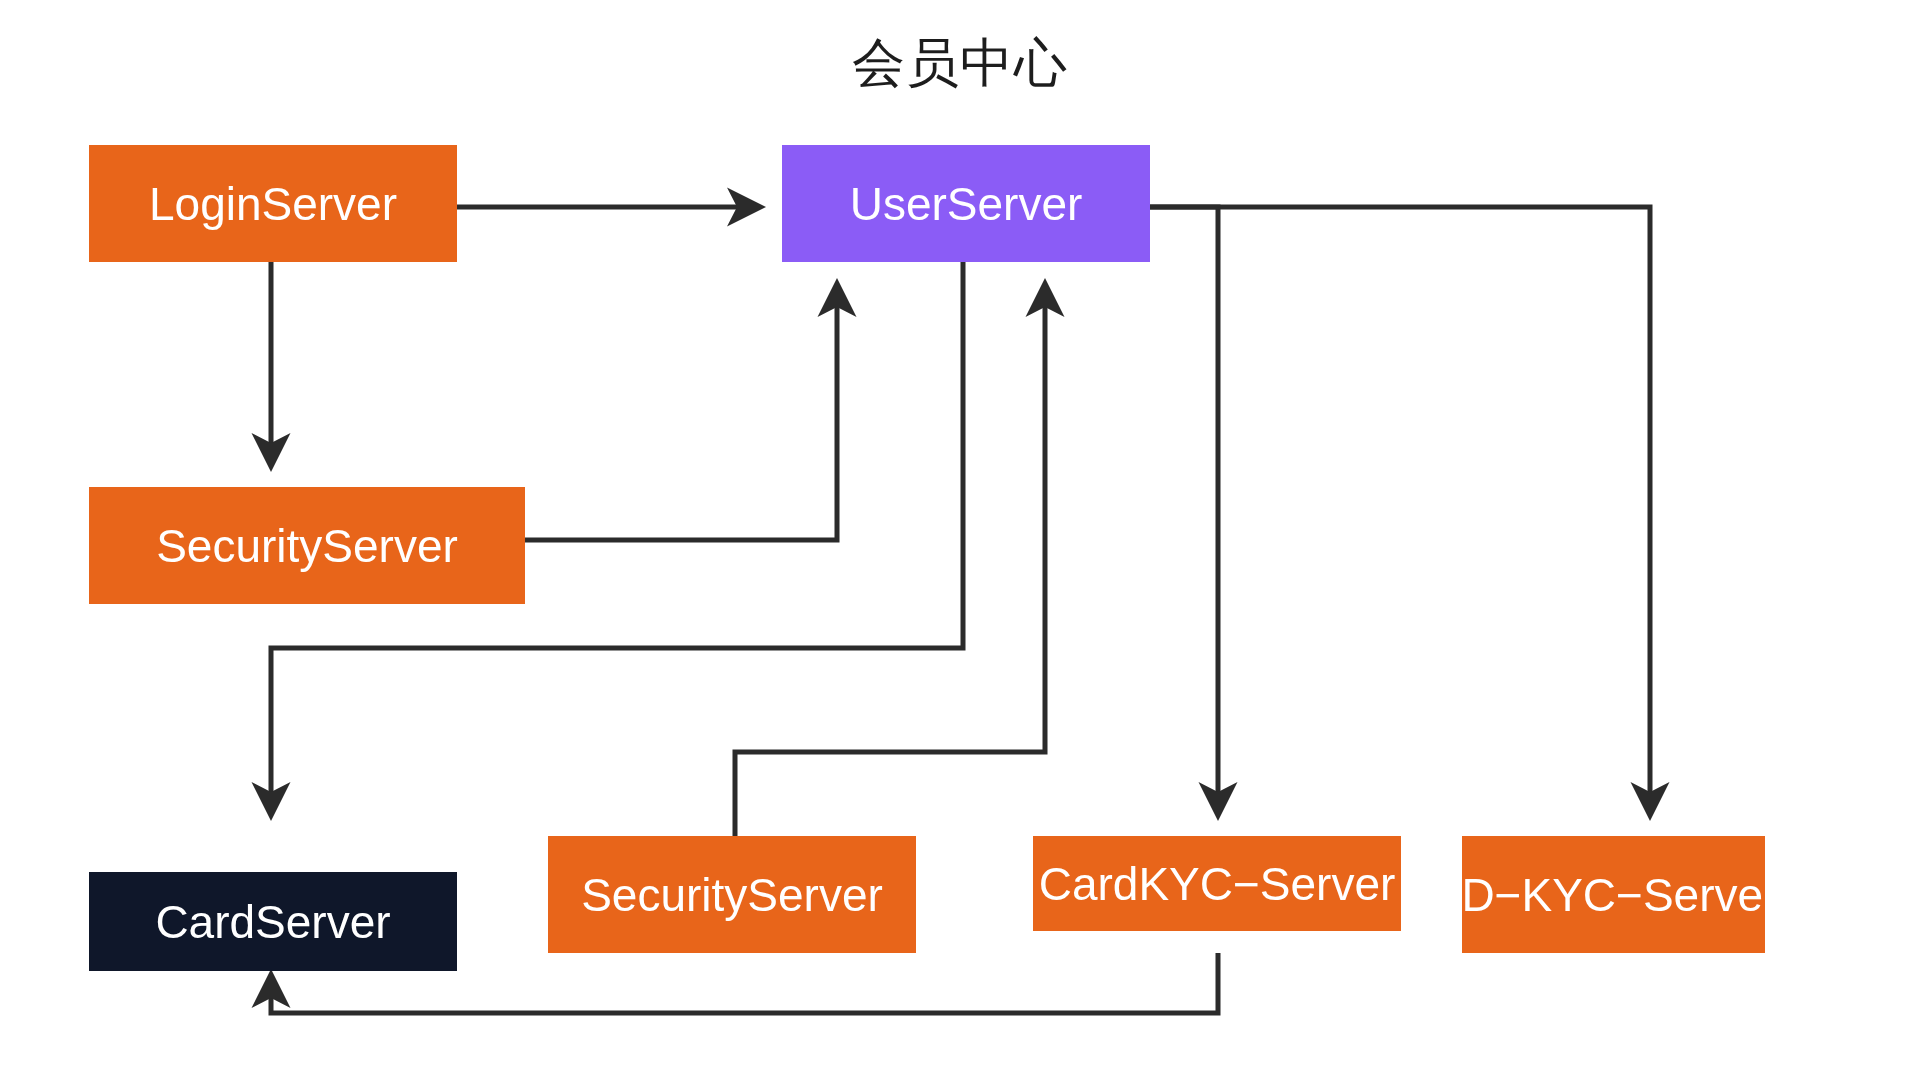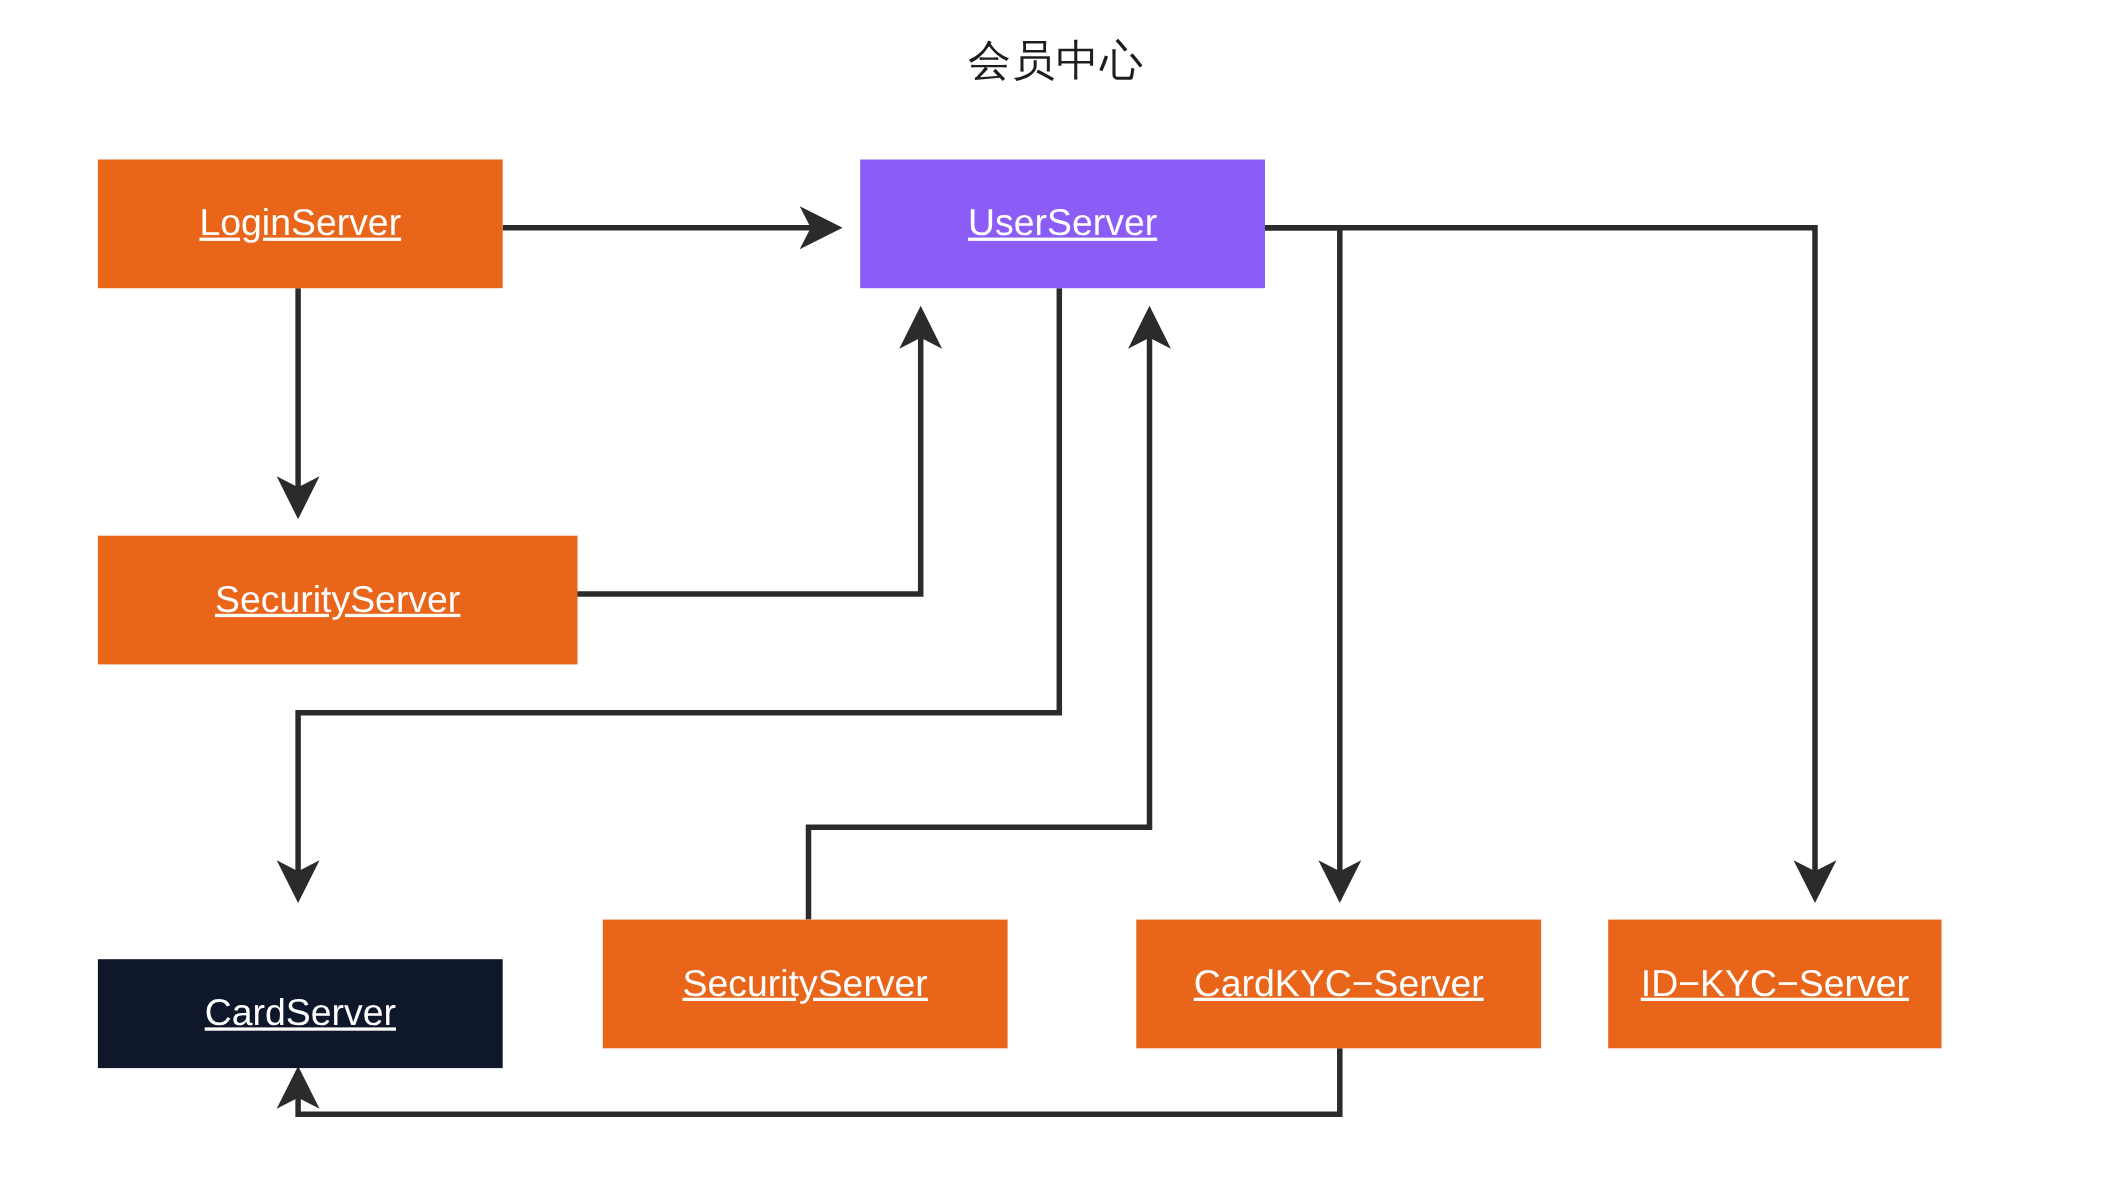--- a/index.html
+++ b/index.html
@@ -14,47 +14,46 @@
     background: #ffffff;
     overflow: hidden;
     font-family: "Liberation Sans", sans-serif;
   }
   #diagram-title {
     position: absolute;
     left: 0;
     top: 36px;
     width: 1920px;
     text-align: center;
-    font-size: 39px;
+    font-size: 53px;
     line-height: 1;
     color: #1d1d1d;
     font-family: "Liberation Sans", sans-serif;
     letter-spacing: 1px;
   }
   svg#edges {
     position: absolute;
     left: 0;
     top: 0;
     width: 1920px;
     height: 1080px;
     pointer-events: none;
   }
   .node {
     position: absolute;
     display: flex;
     align-items: center;
     justify-content: center;
     background: #e8651a;
     color: #ffffff;
-    font-size: 34px;
+    font-size: 46px;
     font-family: "Liberation Sans", sans-serif;
     white-space: nowrap;
     box-sizing: border-box;
     user-select: none;
-    text-decoration: underline;
   }
 </style>
 </head>
 <body>
 
 <div id="stage" style="background: rgb(255, 255, 255);">
 
   <div id="diagram-title" style="color: rgb(29, 29, 29);">会员中心</div>
 
   <svg id="edges" viewBox="0 0 1920 1080">
@@ -84,21 +83,21 @@
       </div>
       <div class="node" style="left: 89px; top: 487px; width: 436px; height: 117px; background: rgb(232, 101, 26); color: rgb(255, 255, 255);">
         <span>SecurityServer</span>
       </div>
       <div class="node" style="left: 89px; top: 872px; width: 368px; height: 99px; background: #0f172a; color: rgb(255, 255, 255);">
         <span>CardServer</span>
       </div>
       <div class="node" style="left: 548px; top: 836px; width: 368px; height: 117px; background: rgb(232, 101, 26); color: rgb(255, 255, 255);">
         <span>SecurityServer</span>
       </div>
-      <div class="node" style="left: 1033px; top: 836px; width: 368px; height: 117px; background: rgb(232, 101, 26); color: rgb(255, 255, 255);">
+      <div class="node" style="left: 1033px; top: 836px; width: 368px; height: 95px; background: rgb(232, 101, 26); color: rgb(255, 255, 255);">
         <span>CardKYC−Server</span>
       </div>
       <div class="node" style="left: 1462px; top: 836px; width: 303px; height: 117px; background: rgb(232, 101, 26); color: rgb(255, 255, 255);">
         <span>ID−KYC−Server</span>
       </div>
     </div>
 
 </div>
 
 </body></html>

